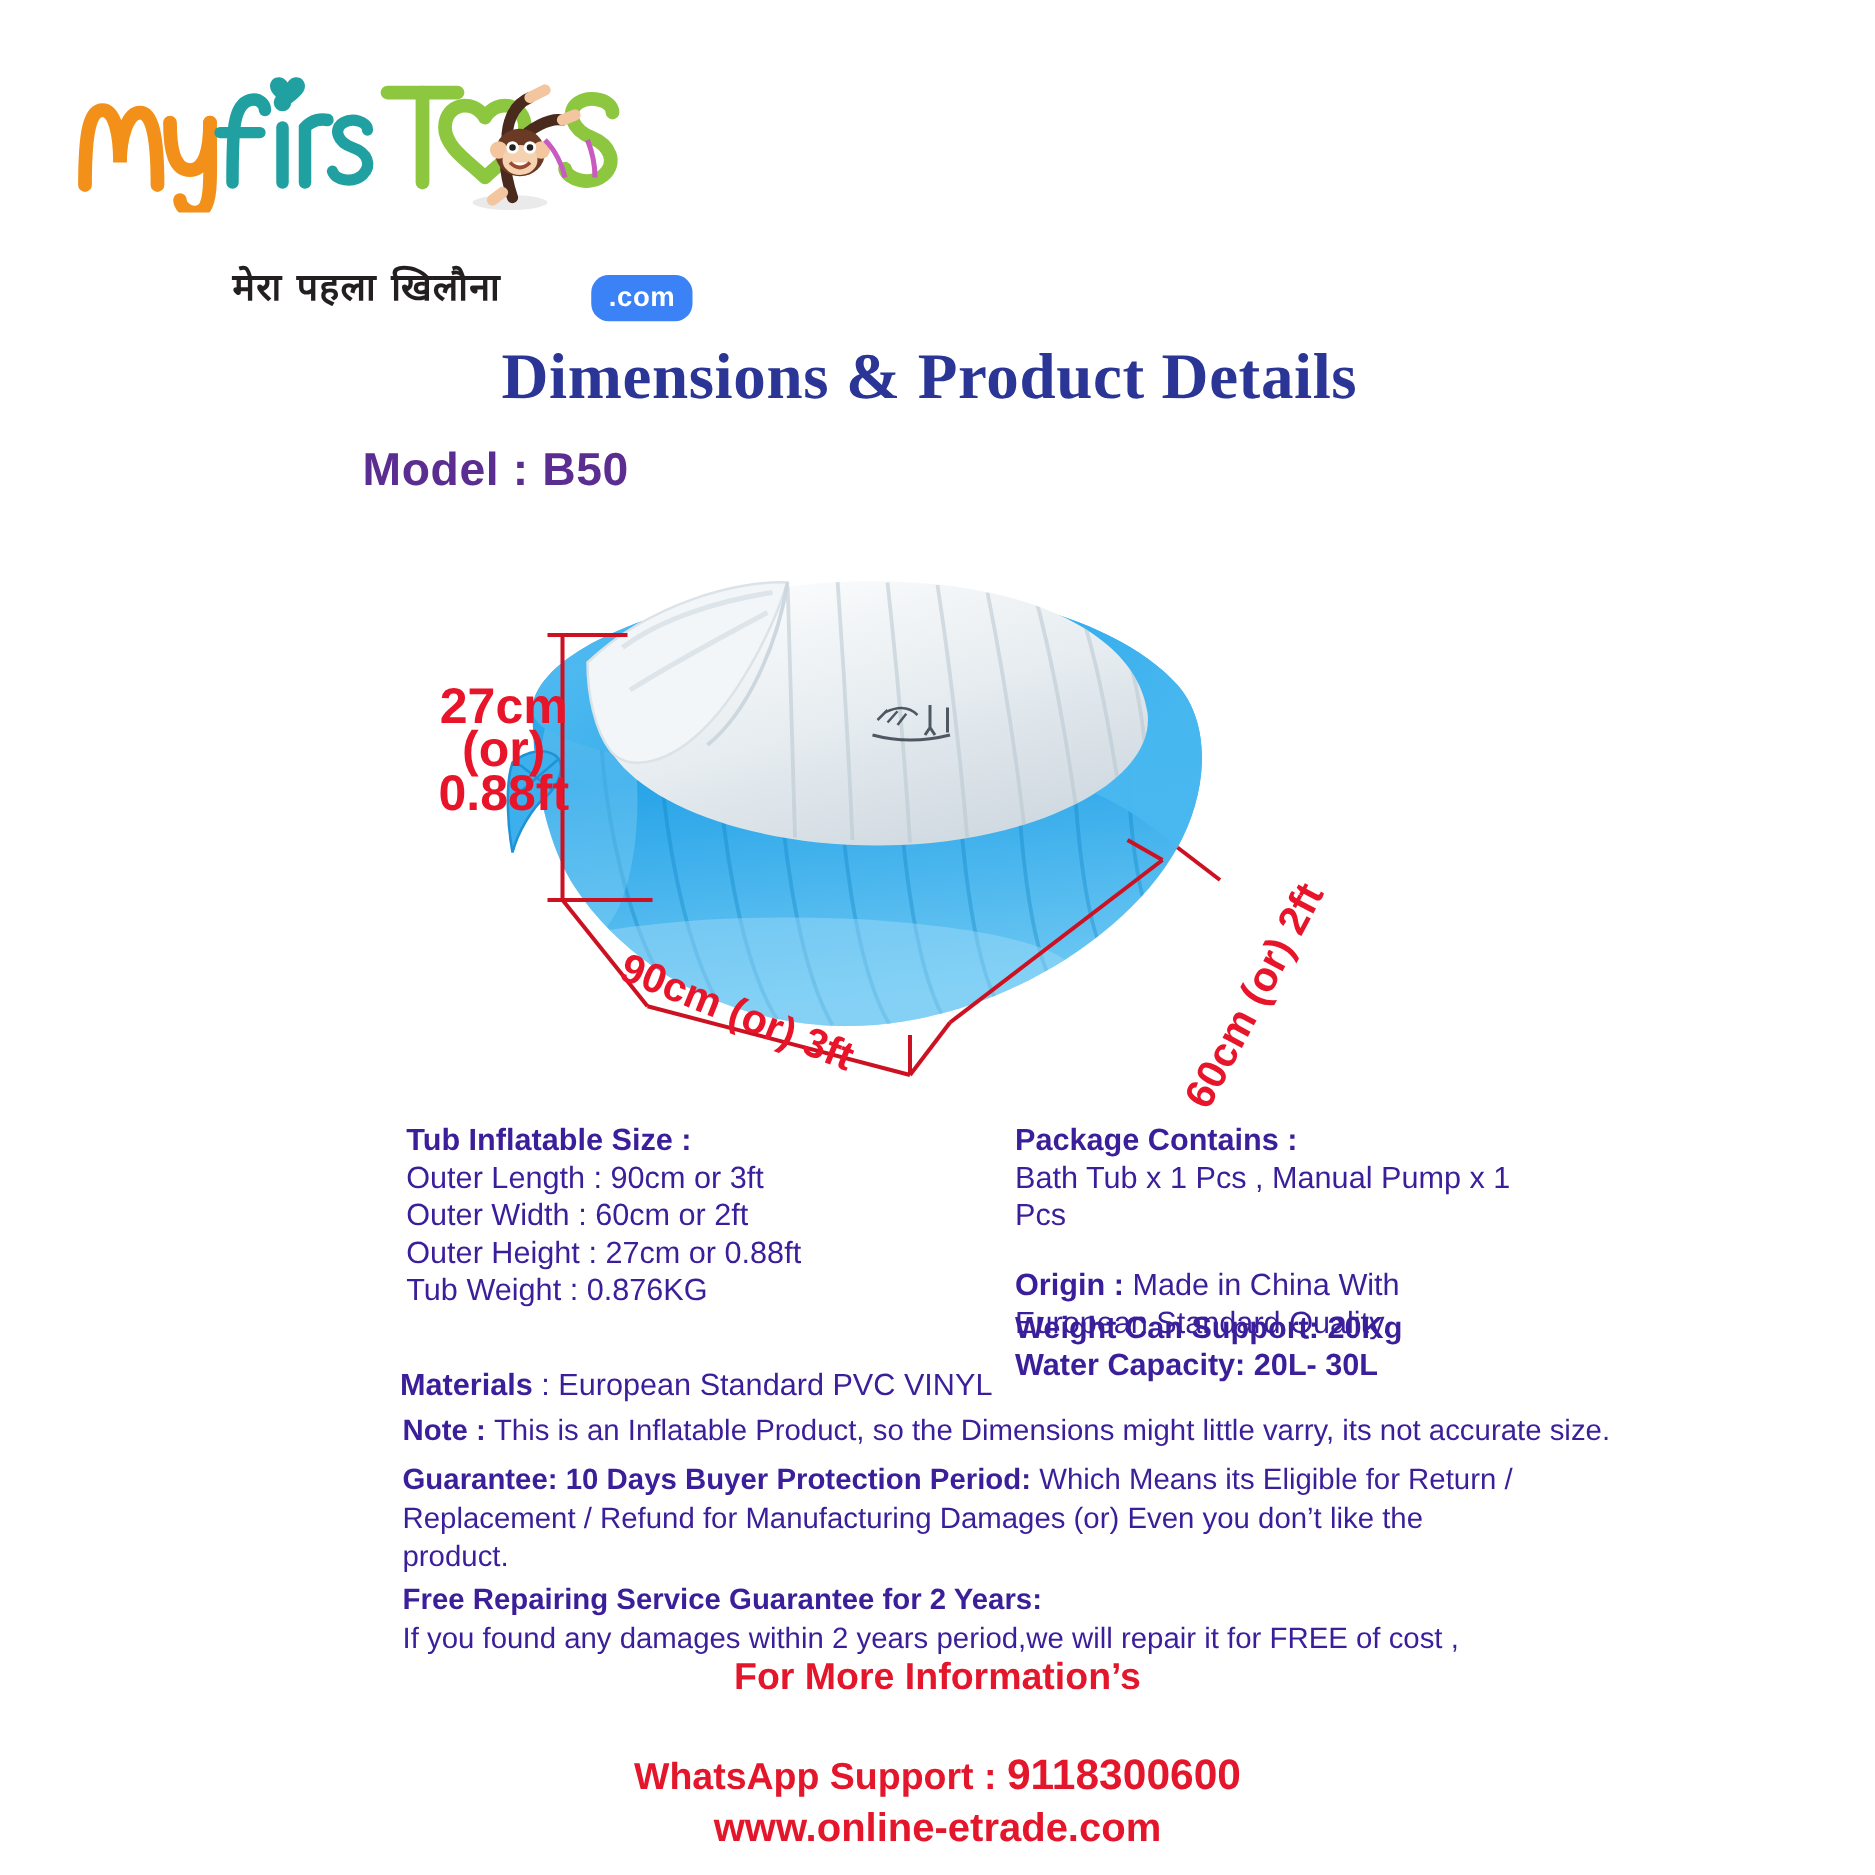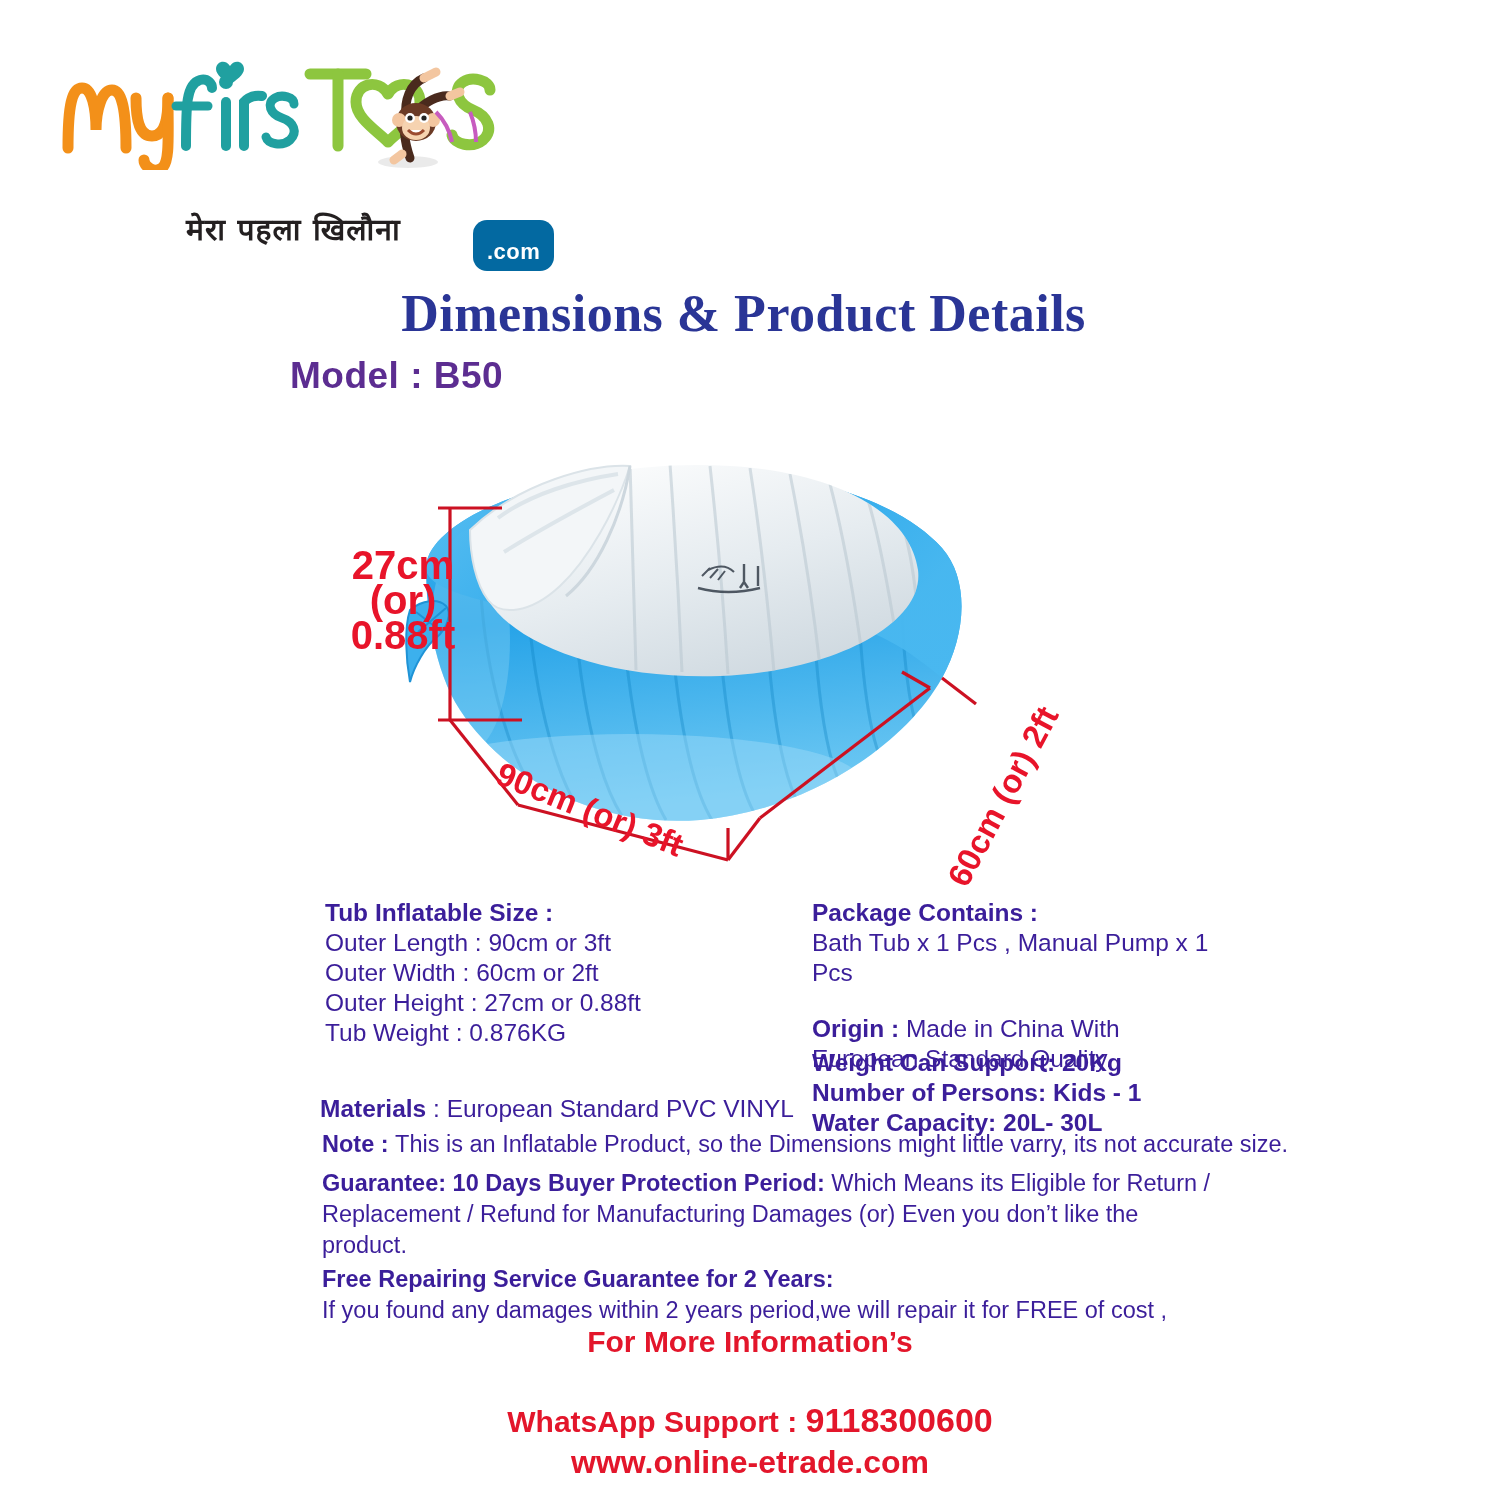--- a/index.html
+++ b/index.html
@@ -38,45 +38,44 @@
     font-size: 30px;
     font-weight: 700;
     color: #231f20;
     letter-spacing: 1px;
     white-space: nowrap;
   }
   #logo-dotcom {
     position: absolute;
     left: 415px;
     top: 170px;
-    background: #0369a1;
+    background: #3b82f6;
     color: #ffffff;
     font-family: "Liberation Sans", sans-serif;
     font-weight: 700;
     font-size: 22px;
-    padding: 19px 14px 6px 14px;
+    padding: 5px 14px 6px 14px;
     border-radius: 14px;
     letter-spacing: 0.5px;
   }
 
   
   #page-title {
     position: absolute;
     left: 0;
     top: 272px;
     width: 1452px;
     text-align: center;
     font-family: "Liberation Serif", serif;
     font-weight: 700;
     font-size: 52px;
     color: #2a3596;
     letter-spacing: 0.5px;
     padding-left: 35px;
     box-sizing: border-box;
-    margin-top: 12px;
   }
   #model-line {
     position: absolute;
     left: 290px;
     top: 355px;
     font-family: "Liberation Sans", sans-serif;
     font-weight: 700;
     font-size: 37px;
     color: #5c2d91;
     letter-spacing: 0.5px;
@@ -396,21 +395,20 @@
 <div id="spec-right" class="spec-col">
   <div class="hd">Package Contains :</div>
   <div>Bath Tub x 1 Pcs , Manual Pump x 1 Pcs</div>
   <div class="spec-gap"></div>
   <div><span class="hd">Origin :</span><span> Made in China With</span></div>
   <div>European Standard Quality.</div>
 </div>
 
 <div id="spec-right-2">
   <div>Weight Can Support:  20Kg</div>
-  <div>Number of Persons: Kids - 1</div>
   <div>Water Capacity: 20L- 30L</div>
 </div>
 
 <div id="materials-line">
   <b>Materials</b><span> : European Standard PVC VINYL</span>
 </div>
 
 <div id="note-line">
   <b>Note : </b><span> This is an Inflatable Product, so the Dimensions might little varry, its not accurate size.</span>
 </div>

